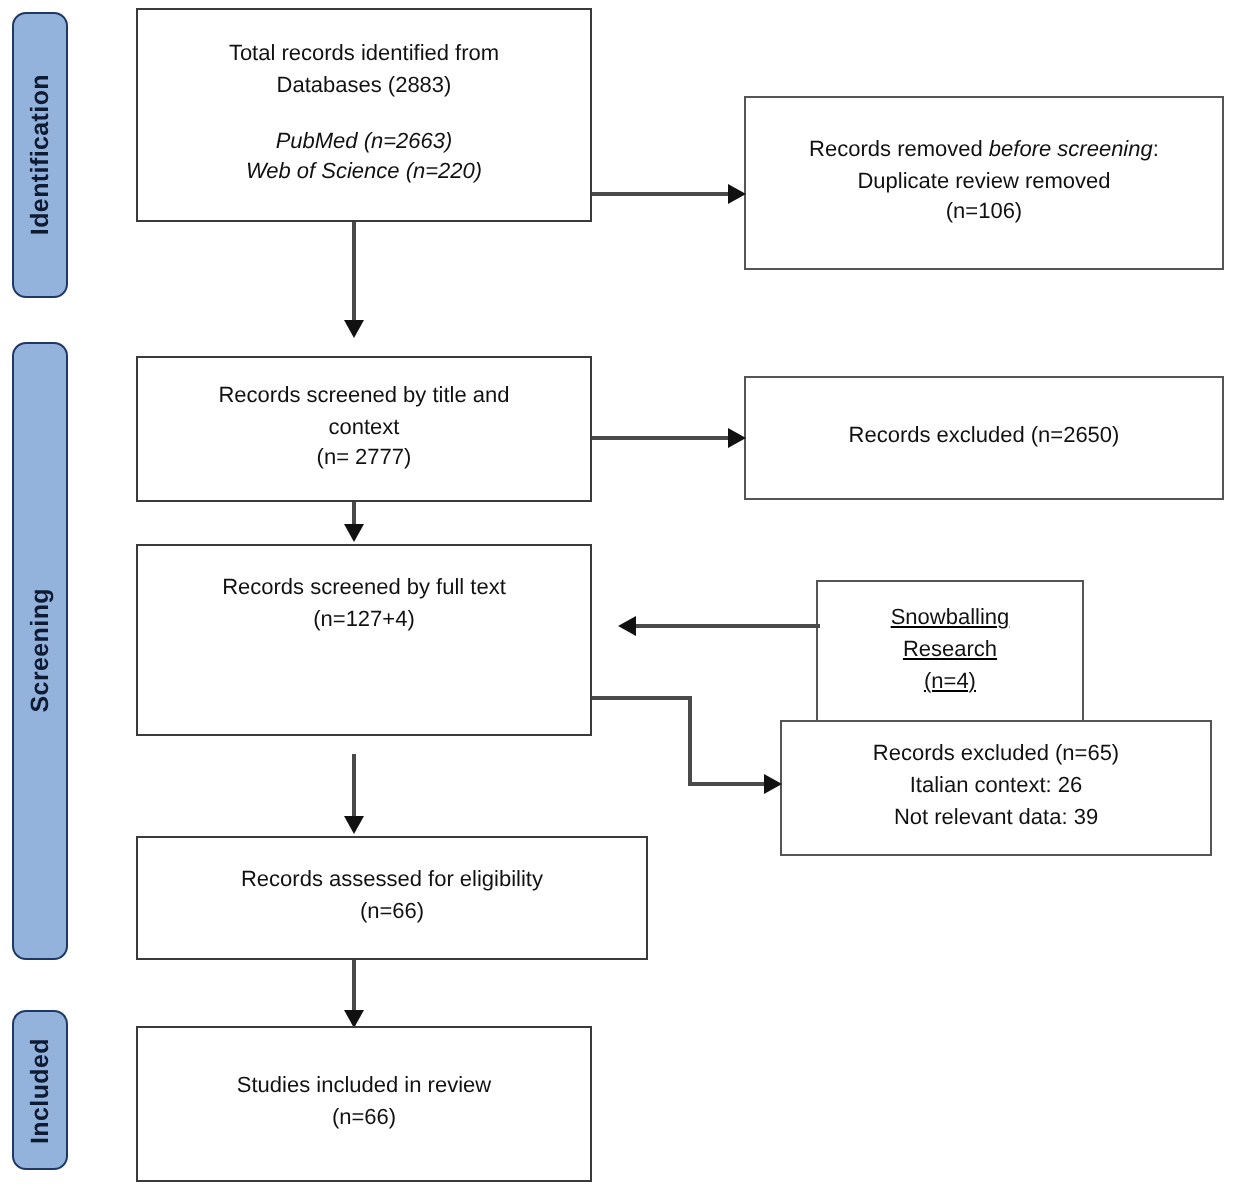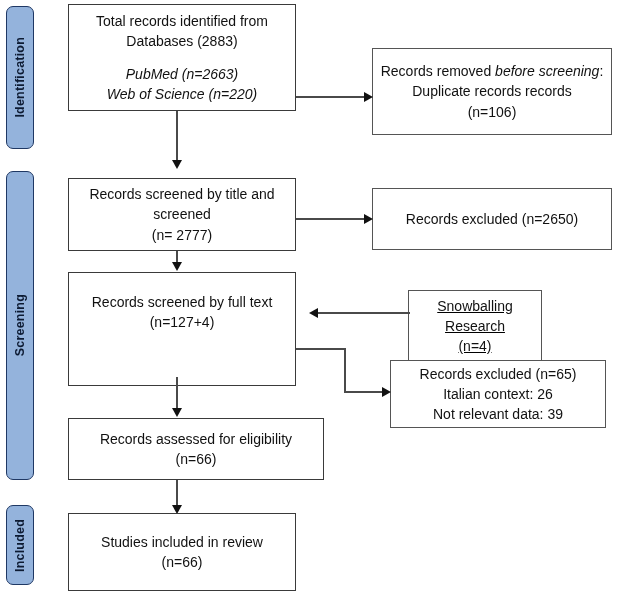--- a/index.html
+++ b/index.html
@@ -45,21 +45,21 @@
     background: #ffffff;
     border: 1.6px solid #3a3a3a;
     box-sizing: border-box;
     display: flex;
     align-items: center;
     justify-content: center;
     text-align: center;
     padding: 4px 6px;
   }
   .flow-box .box-text {
-    font-size: 14px;
+    font-size: 11px;
     line-height: 1.45;
     color: #111111;
   }
   .flow-box.thin-border {
     border-width: 1.2px;
     border-color: #555555;
   }
   .box-text em {
     font-style: italic;
   }
@@ -118,52 +118,52 @@
       <div><em>PubMed (n=2663)</em></div>
       <div><em>Web of Science (n=220)</em></div>
     </div>
   </div>
 
   <div class="flow-box thin-border" style="left:372px; top:48px; width:240px; height:87px;">
     <div class="box-text">
       <div>
         <span>Records removed </span><em>before screening</em><span>:</span>
       </div>
-      <div>Duplicate records records</div>
+      <div>Duplicate review removed</div>
       <div>(n=106)</div>
     </div>
   </div>
 
   <div class="conn-line conn-h" style="left:296px; top:96px; width:70px;"></div>
   <div class="arrow-head arrow-right" style="left:364px; top:91.5px;"></div>
 
   <div class="conn-line conn-v" style="left:176px; top:111px; height:52px;"></div>
   <div class="arrow-head arrow-down" style="left:171.5px; top:160px;"></div>
 
   <div class="flow-box" style="left:68px; top:178px; width:228px; height:73px;">
     <div class="box-text">
       <div>Records screened by title and</div>
-      <div>screened</div>
+      <div>context</div>
       <div>(n= 2777)</div>
     </div>
   </div>
 
   <div class="flow-box thin-border" style="left:372px; top:188px; width:240px; height:62px;">
     <div class="box-text">
       <div>Records excluded (n=2650)</div>
     </div>
   </div>
 
   <div class="conn-line conn-h" style="left:296px; top:218px; width:70px;"></div>
   <div class="arrow-head arrow-right" style="left:364px; top:213.5px;"></div>
 
   <div class="conn-line conn-v" style="left:176px; top:251px; height:14px;"></div>
   <div class="arrow-head arrow-down" style="left:171.5px; top:262px;"></div>
 
-  <div class="flow-box" style="left:68px; top:272px; width:228px; height:114px;">
+  <div class="flow-box" style="left:68px; top:272px; width:228px; height:96px;">
     <div class="box-text" style="margin-bottom:34px;">
       <div>Records screened by full text</div>
       <div>(n=127+4)</div>
     </div>
   </div>
 
   <div class="flow-box thin-border" style="left:408px; top:290px; width:134px; height:72px;text-decoration:underline;">
     <div class="box-text">
       <div>Snowballing</div>
       <div>Research</div>

